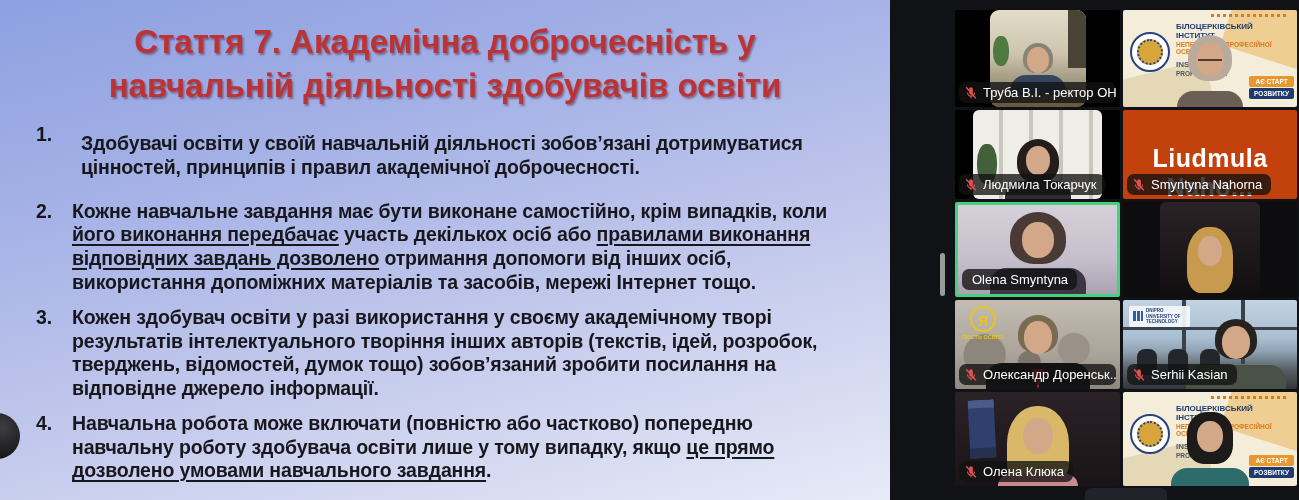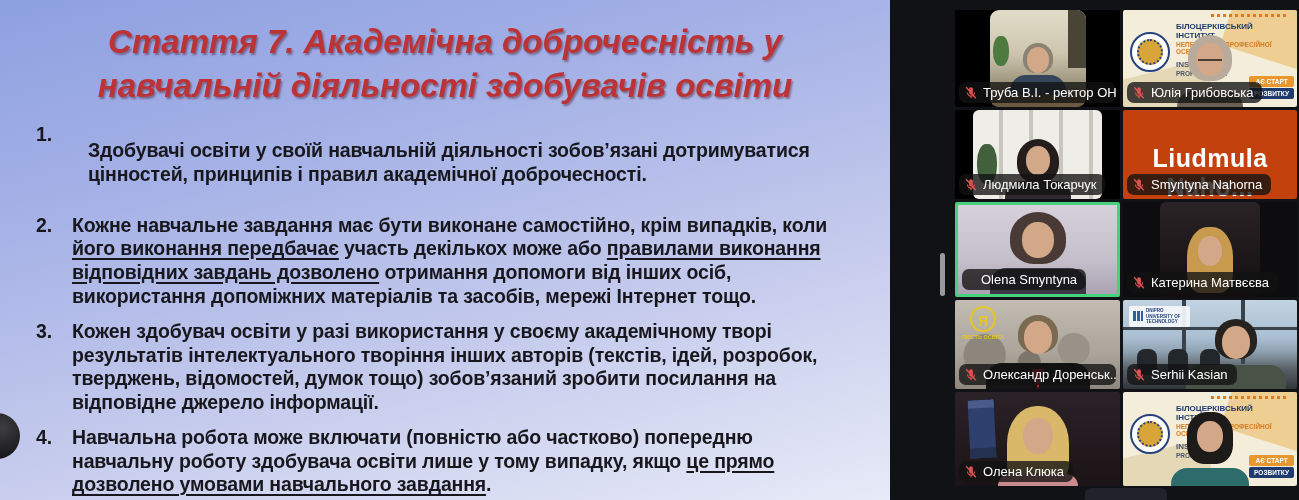--- a/index.html
+++ b/index.html
@@ -5,42 +5,42 @@
   html,body{margin:0;padding:0;background:#0c0e11;}
   *{box-sizing:border-box;}
   .stage{position:relative;width:1299px;height:500px;overflow:hidden;background:#0c0e11;
          font-family:"Liberation Sans",sans-serif;}
 
   
   .slide{position:absolute;left:0;top:0;width:890px;height:500px;overflow:hidden;
          background:linear-gradient(165deg,#8da0e0 0%,#a3b0e6 28%,#c3c9ec 62%,#e7eaf7 100%);}
   .slide-title{margin:20px auto 0;max-width:775px;text-align:center;
          font-size:33px;line-height:1.32;font-weight:700;color:#bd3335;
-         text-shadow:1.5px 1.5px 2px rgba(70,25,45,.45);font-style:italic;}
+         text-shadow:1.5px 1.5px 2px rgba(70,25,45,.45);}
   .slide-list{margin:16px 38px 0 36px;font-size:19.5px;line-height:1.22;
          color:#17171d;font-weight:600;letter-spacing:-0.15px;}
   .item{display:grid;grid-template-columns:36px 1fr;margin-bottom:11px;}
   .u{text-decoration:underline;text-decoration-thickness:2px;text-underline-offset:3px;}
   .edge-circle{position:absolute;left:-26px;top:413px;width:46px;height:46px;border-radius:50%;
          background:radial-gradient(circle at 62% 32%,#3d3d42,#18181b 70%);}
 
   
   .panel{position:absolute;left:890px;top:0;width:409px;height:500px;background:#101216;}
   .scrollbar{position:absolute;left:50px;top:253px;width:5px;height:43px;border-radius:3px;background:#9a9a9a;}
   .grid{position:absolute;left:65px;top:10px;display:grid;
         grid-template-columns:165px 174px;grid-template-rows:97px 89px 95px 89px 94px;gap:3px;}
   .tile{position:relative;background:#000;overflow:hidden;border-radius:2px;cursor:pointer;}
   .tile.active{border:3px solid #46d17c;}
   .bottom-pill{position:absolute;left:195px;bottom:0;width:82px;height:12px;background:#202329;border-radius:6px 6px 0 0;}
 
   
   .nlabel{position:absolute;left:4px;bottom:4px;display:flex;align-items:center;gap:5px;
           background:rgba(18,18,18,.78);border-radius:7px;padding:3px 9px 3px 5px;
           color:#fff;font-size:13px;white-space:nowrap;max-width:calc(100% - 8px);overflow:hidden;z-index:5;}
-  .nlabel.nomic{padding-left:19px;}
+  .nlabel.nomic{padding-left:10px;}
   .mic{display:inline-flex;width:14px;height:14px;flex:0 0 auto;}
 
   
   .pers{position:absolute;z-index:2;}
   .pers .hair{position:absolute;left:50%;top:0;transform:translateX(-50%);
         width:var(--hw,40px);height:var(--hh,42px);background:var(--hairc,#3a2e28);
         border-radius:50% 50% 42% 42%;}
   .pers .face{position:absolute;left:50%;top:var(--ft,7px);transform:translateX(-50%);
         width:var(--fw,25px);height:var(--fh,29px);background:var(--skin,#d2a888);border-radius:48%;}
   .pers .torso{position:absolute;left:50%;bottom:0;transform:translateX(-50%);
@@ -149,25 +149,25 @@
 <body>
 
 <div class="stage">
 
   <div class="slide">
     <div class="slide-title">Стаття 7. Академічна доброчесність у навчальній діяльності здобувачів освіти</div>
 
     <div class="slide-list">
       <div class="item">
         <span>1.</span>
-        <p style="margin:16px"><span>Здобувачі освіти у своїй навчальній діяльності зобов’язані дотримуватися цінностей, принципів і правил академічної доброчесності.</span></p>
+        <p style="margin:9px"><span>Здобувачі освіти у своїй навчальній діяльності зобов’язані дотримуватися цінностей, принципів і правил академічної доброчесності.</span></p>
       </div>
       <div class="item">
         <span>2.</span>
-        <p style="margin:0"><span>Кожне навчальне завдання має бути виконане самостійно, крім випадків, коли </span><span class="u">його виконання передбачає</span><span> участь декількох може або </span><span class="u">правилами виконання відповідних завдань дозволено</span><span> отримання допомоги від інших осіб, використання допоміжних матеріалів та засобів, мережі Інтернет тощо.</span></p>
+        <p style="margin:0"><span>Кожне навчальне завдання має бути виконане самостійно, крім випадків, коли </span><span class="u">його виконання передбачає</span><span> участь декількох осіб або </span><span class="u">правилами виконання відповідних завдань дозволено</span><span> отримання допомоги від інших осіб, використання допоміжних матеріалів та засобів, мережі Інтернет тощо.</span></p>
       </div>
       <div class="item">
         <span>3.</span>
         <p style="margin:0"><span>Кожен здобувач освіти у разі використання у своєму академічному творі результатів інтелектуального творіння інших авторів (текстів, ідей, розробок, тверджень, відомостей, думок тощо) зобов’язаний зробити посилання на відповідне джерело інформації.</span></p>
       </div>
       <div class="item">
         <span>4.</span>
         <p style="margin:0"><span>Навчальна робота може включати (повністю або частково) попередню навчальну роботу здобувача освіти лише у тому випадку, якщо </span><span class="u">це прямо дозволено умовами навчального завдання</span><span>.</span></p>
       </div>
     </div>
@@ -223,31 +223,20 @@
             <div class="bb1">АЄ СТАРТ</div>
             <div class="bb2">РОЗВИТКУ</div>
           </div>
         </div>
         <div class="pers">
           <div class="hair"></div>
           <div class="face"></div>
           <div class="glasses"></div>
           <div class="torso"></div>
         </div>
-        <div class="nlabel">
-          <span class="mic">
-              <svg viewBox="0 0 16 16" width="14" height="14">
-                <path d="M8 1.5c-1.2 0-2.1.9-2.1 2.1v4c0 1.2.9 2.1 2.1 2.1s2.1-.9 2.1-2.1v-4C10.1 2.4 9.2 1.5 8 1.5z" fill="#e05252"></path>
-                <path d="M4 7.5c0 2.2 1.8 4 4 4s4-1.8 4-4" stroke="#e05252" fill="none" stroke-width="1.3"></path>
-                <path d="M8 11.5v2.5" stroke="#e05252" stroke-width="1.3"></path>
-                <line x1="2.5" y1="1.5" x2="13.5" y2="14" stroke="#e05252" stroke-width="1.6"></line>
-              </svg>
-            </span>
-          <span>Юлія Грибовська</span>
-        </div>
       </div>
 
       <div class="tile t3">
         <div class="vidbox">
           <div class="plant"></div>
           <div class="pers">
             <div class="hair"></div>
             <div class="face"></div>
             <div class="torso"></div>
           </div>
@@ -291,31 +280,20 @@
         </div>
       </div>
 
       <div class="tile t6">
         <div class="vidbox">
           <div class="pers">
             <div class="hair"></div>
             <div class="face"></div>
             <div class="torso"></div>
           </div>
-        </div>
-        <div class="nlabel">
-          <span class="mic">
-              <svg viewBox="0 0 16 16" width="14" height="14">
-                <path d="M8 1.5c-1.2 0-2.1.9-2.1 2.1v4c0 1.2.9 2.1 2.1 2.1s2.1-.9 2.1-2.1v-4C10.1 2.4 9.2 1.5 8 1.5z" fill="#e05252"></path>
-                <path d="M4 7.5c0 2.2 1.8 4 4 4s4-1.8 4-4" stroke="#e05252" fill="none" stroke-width="1.3"></path>
-                <path d="M8 11.5v2.5" stroke="#e05252" stroke-width="1.3"></path>
-                <line x1="2.5" y1="1.5" x2="13.5" y2="14" stroke="#e05252" stroke-width="1.6"></line>
-              </svg>
-            </span>
-          <span>Катерина Матвєєва</span>
         </div>
       </div>
 
       <div class="tile t7">
         <div class="qlogo">
           <div class="qcirc">Я</div>
           <div class="qcap">ЯКІСТЬ ОСВІТА</div>
         </div>
         <div class="pers">
           <div class="hair"></div>

